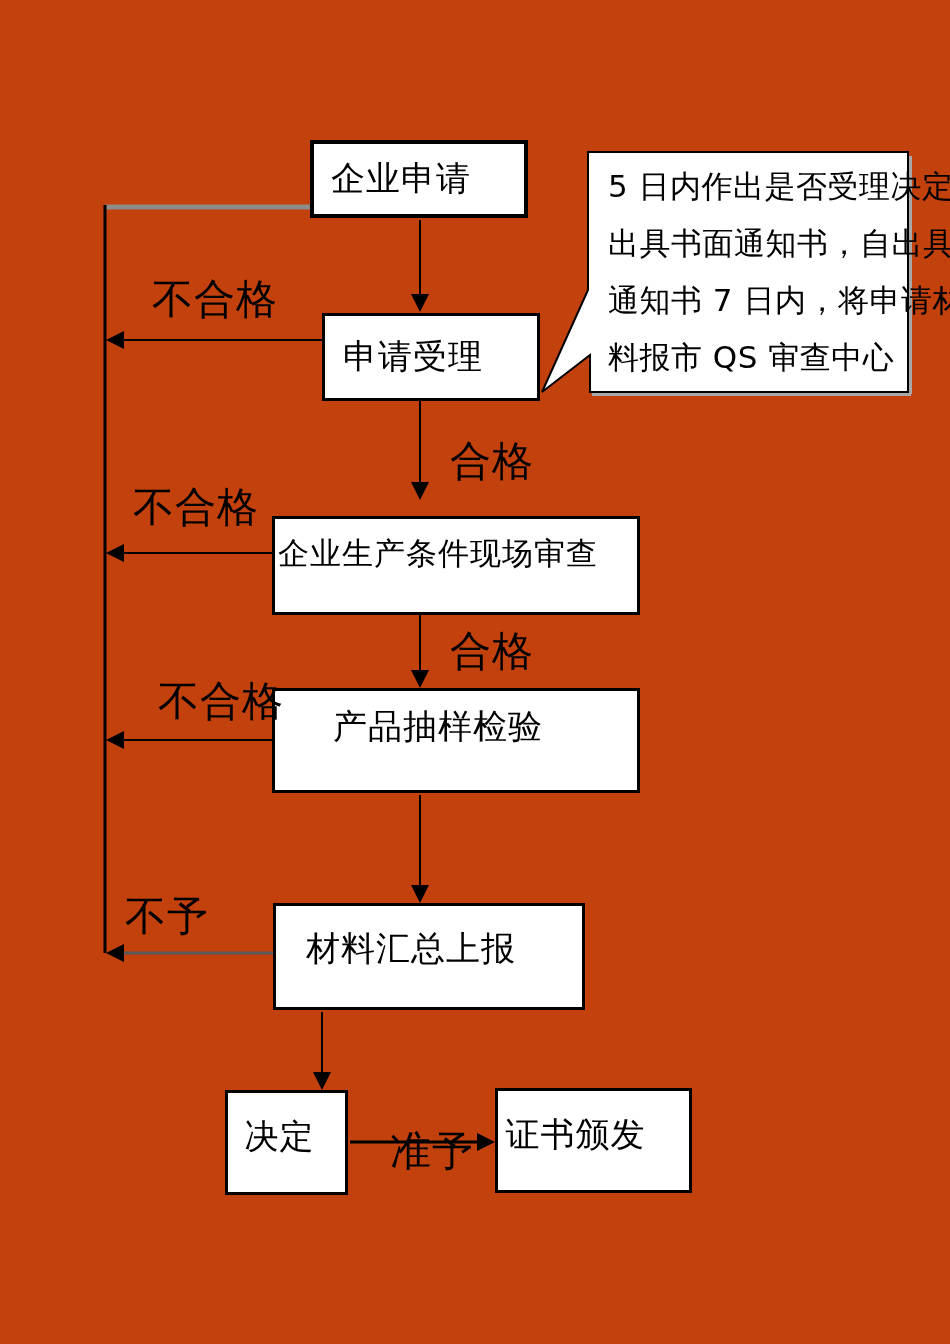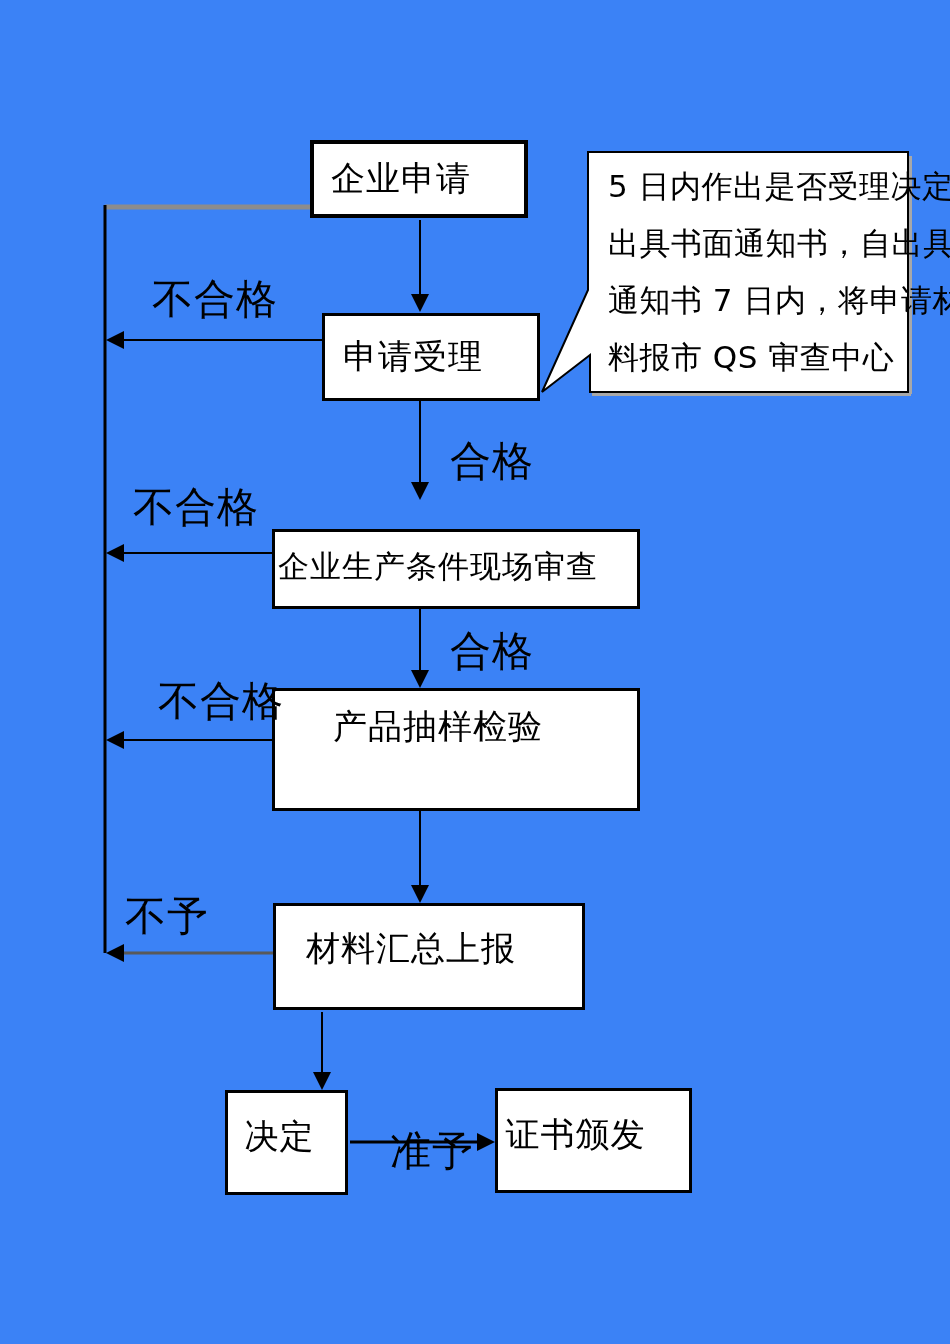--- a/index.html
+++ b/index.html
@@ -1,20 +1,20 @@
 <!DOCTYPE html>
 <html><head>
 <meta charset="utf-8">
 <style>
   html, body { margin: 0; padding: 0; background: #ffffff; }
   #canvas {
     position: relative;
     width: 950px;
     height: 1344px;
-    background: #3b82f6;
+    background: #c2410c;
     font-family: "DejaVu Sans", sans-serif;
     color: #000000;
     overflow: hidden;
   }
   #connector-layer {
     position: absolute;
     left: 0; top: 0;
     width: 950px; height: 1344px;
   }
   .node {
@@ -26,23 +26,23 @@
     justify-content: center;
     font-size: 34px;
     letter-spacing: 1px;
     white-space: nowrap;
   }
   .node .lbl { padding-right: 36px; }
   .v-center { align-items: center; }
   .v-top { align-items: flex-start; }
   #node-apply        { left: 310px; top: 140px;  width: 218px; height: 78px;  border-width: 4px; }
   #node-accept       { left: 322px; top: 313px;  width: 218px; height: 88px;  }
-  #node-site-review  { left: 272px; top: 529px;  width: 368px; height: 80px; font-size: 31px; }
+  #node-site-review  { left: 272px; top: 516px;  width: 368px; height: 99px; font-size: 31px; }
   #node-site-review .lbl { padding-top: 14px; }
-  #node-sampling     { left: 272px; top: 688px;  width: 368px; height: 123px; }
+  #node-sampling     { left: 272px; top: 688px;  width: 368px; height: 105px; }
   #node-sampling .lbl { padding-top: 13px; }
   #node-report       { left: 273px; top: 903px;  width: 312px; height: 107px; }
   #node-report .lbl  { padding-top: 20px; }
   #node-decision     { left: 225px; top: 1090px; width: 123px; height: 105px; }
   #node-decision .lbl { padding-top: 21px; padding-right: 14px; }
   #node-certificate  { left: 495px; top: 1088px; width: 197px; height: 105px; }
   #node-certificate .lbl { padding-top: 21px; }
   .edge-label {
     position: absolute;
     font-size: 41px;

